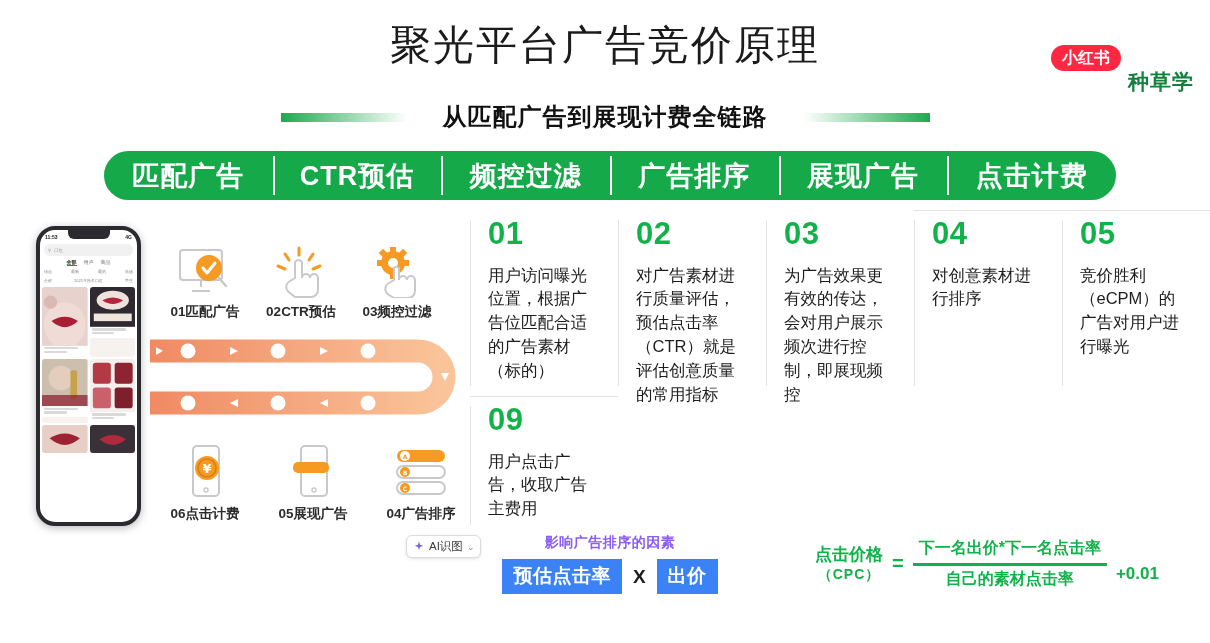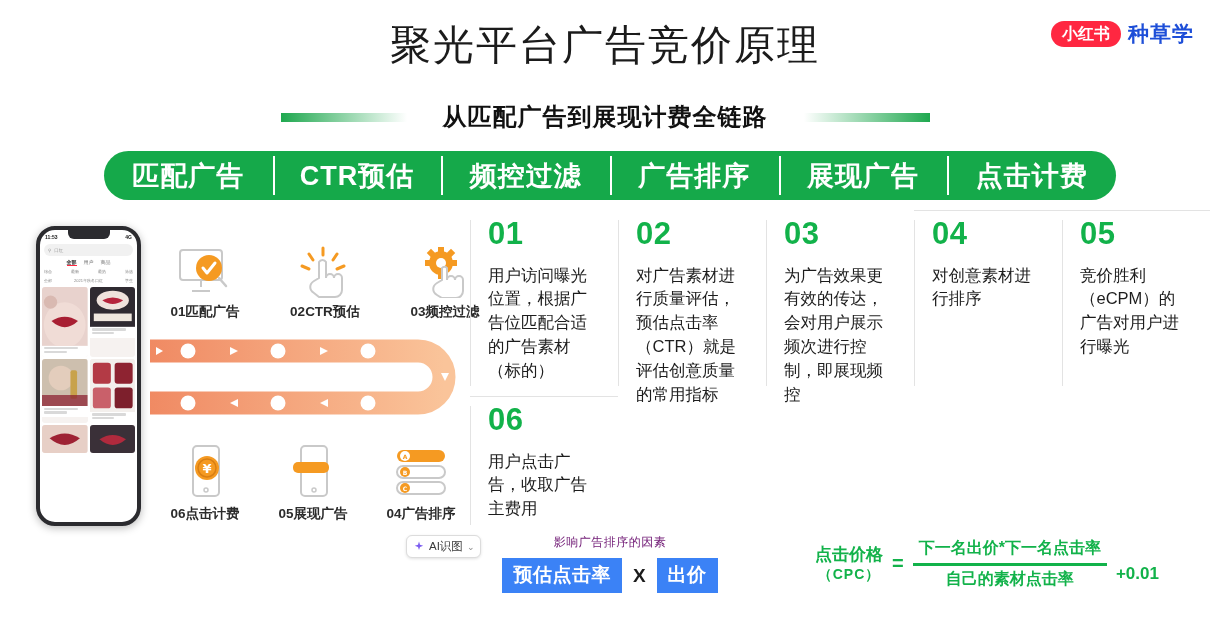--- a/index.html
+++ b/index.html
@@ -21,21 +21,21 @@
   .brand {
     position: absolute; right: 16px; top: 20px;
     display: flex; align-items: center; gap: 7px;
   }
   .brand-pill {
     background: #ff2741; color: #fff;
     font-size: 16px; font-weight: 700;
     padding: 4px 11px 5px; border-radius: 13px;
     letter-spacing: 0px; line-height: 1.1;
   }
-  .brand-text { font-size: 21px; font-weight: 700; color: #1d4ed8; letter-spacing: 1px; }
+  .brand-text { font-size: 21px; font-weight: 700; color: #15803d; letter-spacing: 1px; margin-top: 48px; }
 
   
   .subtitle-row {
     position: absolute; left: 0; top: 101px; width: 1210px;
     display: flex; align-items: center; justify-content: center; gap: 36px;
   }
   .sub-line { width: 126px; height: 9px; }
   .sub-line.left  { background: linear-gradient(to right, #1fa84f, rgba(31,168,79,0)); }
   .sub-line.right { background: linear-gradient(to left,  #1fa84f, rgba(31,168,79,0)); }
   .subtitle { font-size: 24px; font-weight: 700; color: #111; letter-spacing: 1px; }
@@ -98,21 +98,21 @@
   .pmeta { height: 11px; background: #fff; padding: 1.5px 2px; }
   .pmeta i { display: block; height: 2.2px; border-radius: 1px; background: #d9d9d9; margin-bottom: 1.5px; }
   .pmeta i.s { width: 55%; }
   .pmeta i.t { width: 82%; }
 
   
   .upath { position: absolute; left: 150px; top: 128px; width: 312px; height: 82px; }
   .upath svg { display: block; }
 
   .iconrow { position: absolute; display: flex; }
-  .iconrow.top { left: 160px; top: 28px; gap: 30px; }
+  .iconrow.top { left: 160px; top: 28px; gap: 6px; }
   .iconrow.bot { left: 160px; top: 230px; gap: 18px; }
   .iconcell { width: 90px; text-align: center; }
   .iconcell .art { height: 62px; display: flex; align-items: flex-end; justify-content: center; }
   .iconcell .cap {
     margin-top: 5px; font-size: 13.5px; font-weight: 700; color: #2b2b2b; white-space: nowrap;
   }
 
   
   .cards {
     position: absolute; left: 470px; top: 210px; width: 740px; height: 325px;
@@ -128,21 +128,21 @@
   .card-num {
     font-size: 31px; font-weight: 700; color: #12b24a; line-height: 1.05; letter-spacing: .5px;
   }
   .card-text {
     margin-top: 13px; font-size: 16.5px; line-height: 1.45; color: #1d1d1d;
   }
 
   
   .factors { position: absolute; left: 455px; top: 534px; width: 310px; }
   .factors-title {
-    font-size: 12px; font-weight: 400; color: #701a75; text-align: center; letter-spacing: .5px;
+    font-size: 14px; font-weight: 700; color: #8b5cf6; text-align: center; letter-spacing: .5px;
   }
   .factors-row {
     margin-top: 7px; display: flex; align-items: center; justify-content: center; gap: 11px;
   }
   .tag {
     background: #3b82f6; color: #fff; font-size: 19px; font-weight: 700;
     padding: 4px 11px 5px; letter-spacing: .5px;
   }
   .times { font-size: 19px; font-weight: 700; color: #1b1b1b; }
 
@@ -419,21 +419,21 @@
     </div>
     <div class="card r2">
       <div class="card-num">04</div>
       <div class="card-text">对创意素材进行排序</div>
     </div>
     <div class="card r2">
       <div class="card-num">05</div>
       <div class="card-text">竞价胜利（eCPM）的广告对用户进行曝光</div>
     </div>
     <div class="card r2">
-      <div class="card-num">06</div>
+      <div class="card-num">09</div>
       <div class="card-text">用户点击广告，收取广告主费用</div>
     </div>
   </div>
 
   <div class="factors">
     <div class="factors-title">影响广告排序的因素</div>
     <div class="factors-row">
       <span class="tag">预估点击率</span>
       <span class="times">X</span>
       <span class="tag">出价</span>

